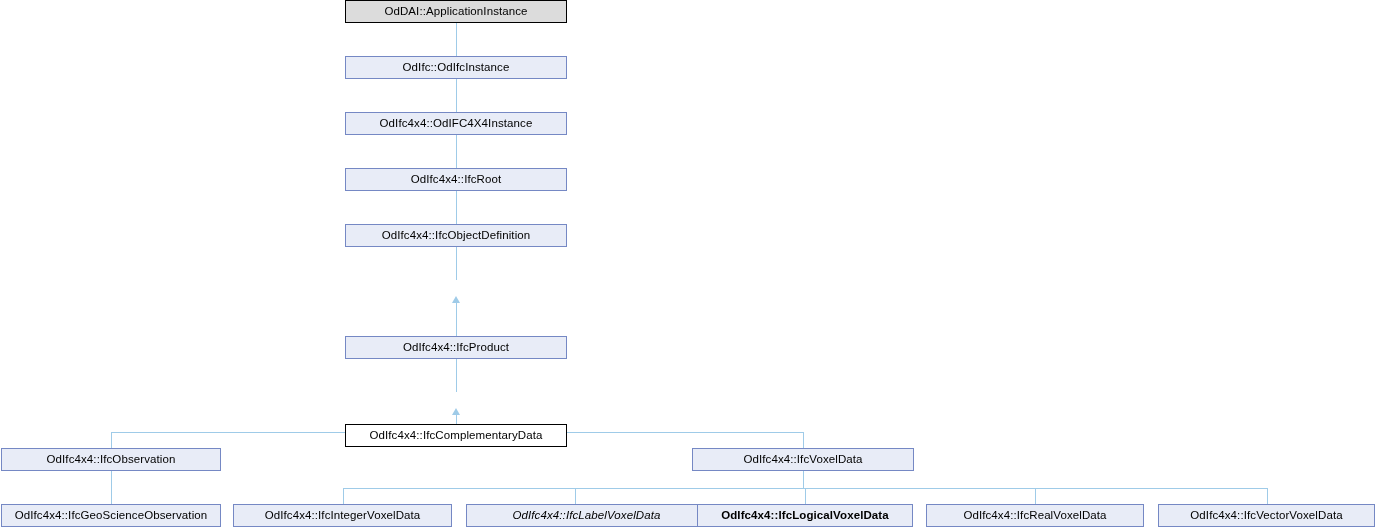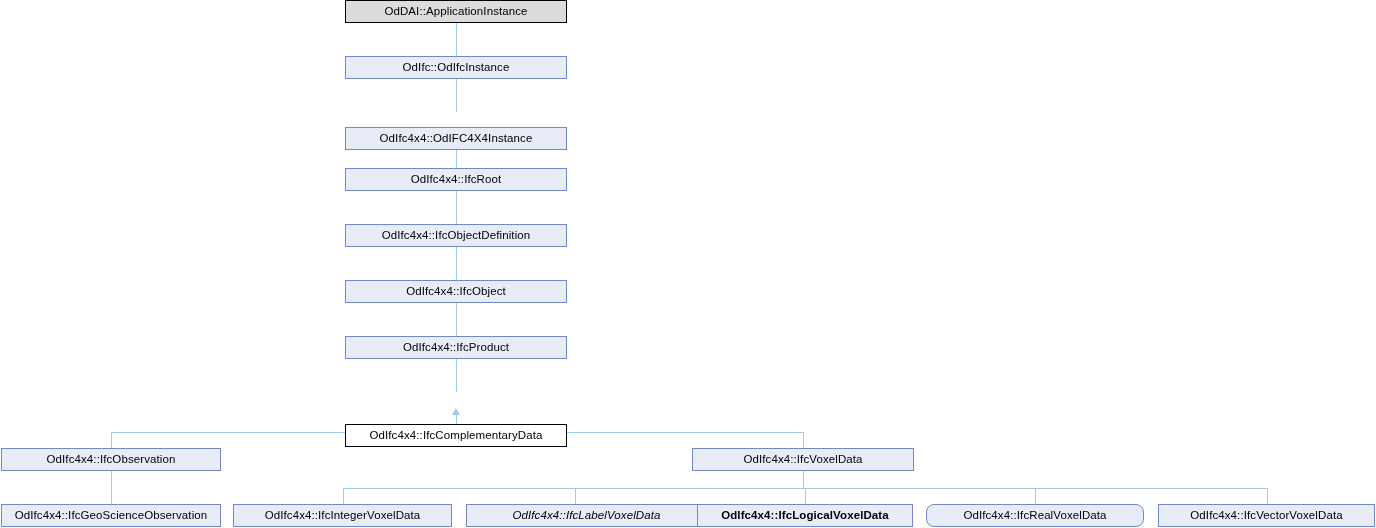--- a/index.html
+++ b/index.html
@@ -86,27 +86,26 @@
     <div class="edge v" style="left: 803px; top: 471px; height: 17px; background: rgb(159, 203, 232);"></div>
     <div class="arrow" style="left: 799px; top: 464px; border-bottom-color: rgb(159, 203, 232);"></div>
     <div class="edge v" style="left: 343px; top: 488px; height: 16px; background: rgb(159, 203, 232);"></div>
     <div class="edge v" style="left: 575px; top: 488px; height: 16px; background: rgb(159, 203, 232);"></div>
     <div class="edge v" style="left: 805px; top: 488px; height: 16px; background: rgb(159, 203, 232);"></div>
     <div class="edge v" style="left: 1035px; top: 488px; height: 16px; background: rgb(159, 203, 232);"></div>
     <div class="edge v" style="left: 1267px; top: 488px; height: 16px; background: rgb(159, 203, 232);"></div>
     <div class="edge h" style="left: 343px; top: 488px; width: 924px; background: rgb(159, 203, 232);"></div>
     <div class="node base" style="left: 345px; top: 0px; width: 222px; text-align: center;">OdDAI::ApplicationInstance</div>
     <div class="node derived" style="left: 345px; top: 56px; width: 222px;">OdIfc::OdIfcInstance</div>
-    <div class="node derived" style="left: 345px; top: 112px; width: 222px; margin-top: 15px;">OdIfc4x4::OdIFC4X4Instance</div>
+    <div class="node derived" style="left: 345px; top: 112px; width: 222px;">OdIfc4x4::OdIFC4X4Instance</div>
     <div class="node derived" style="left: 345px; top: 168px; width: 222px;">OdIfc4x4::IfcRoot</div>
     <div class="node derived" style="left: 345px; top: 224px; width: 222px; text-align: right;">OdIfc4x4::IfcObjectDefinition</div>
-    <div class="node derived" style="left: 345px; top: 280px; width: 222px;">OdIfc4x4::IfcObject</div>
     <div class="node derived" style="left: 345px; top: 336px; width: 222px;">OdIfc4x4::IfcProduct</div>
     <div class="node focus" style="left: 345px; top: 392px; width: 222px;">OdIfc4x4::IfcComplementaryData</div>
     <div class="node derived" style="left: 1px; top: 448px; width: 220px;">OdIfc4x4::IfcObservation</div>
     <div class="node derived" style="left: 692px; top: 448px; width: 222px;">OdIfc4x4::IfcVoxelData</div>
     <div class="node derived" style="left: 1px; top: 504px; width: 220px;">OdIfc4x4::IfcGeoScienceObservation</div>
     <div class="node derived" style="left: 233px; top: 504px; width: 219px;">OdIfc4x4::IfcIntegerVoxelData</div>
     <div class="node derived" style="left: 466px; top: 504px; width: 241px; font-style: italic;">OdIfc4x4::IfcLabelVoxelData</div>
     <div class="node derived" style="left: 697px; top: 504px; width: 216px; font-weight: bold;">OdIfc4x4::IfcLogicalVoxelData</div>
-    <div class="node derived" style="left: 926px; top: 504px; width: 218px; border-radius: 8px;">OdIfc4x4::IfcRealVoxelData</div>
+    <div class="node derived" style="left: 926px; top: 504px; width: 218px;">OdIfc4x4::IfcRealVoxelData</div>
     <div class="node derived" style="left: 1158px; top: 504px; width: 217px;">OdIfc4x4::IfcVectorVoxelData</div>
   </div>
 
 </body></html>

